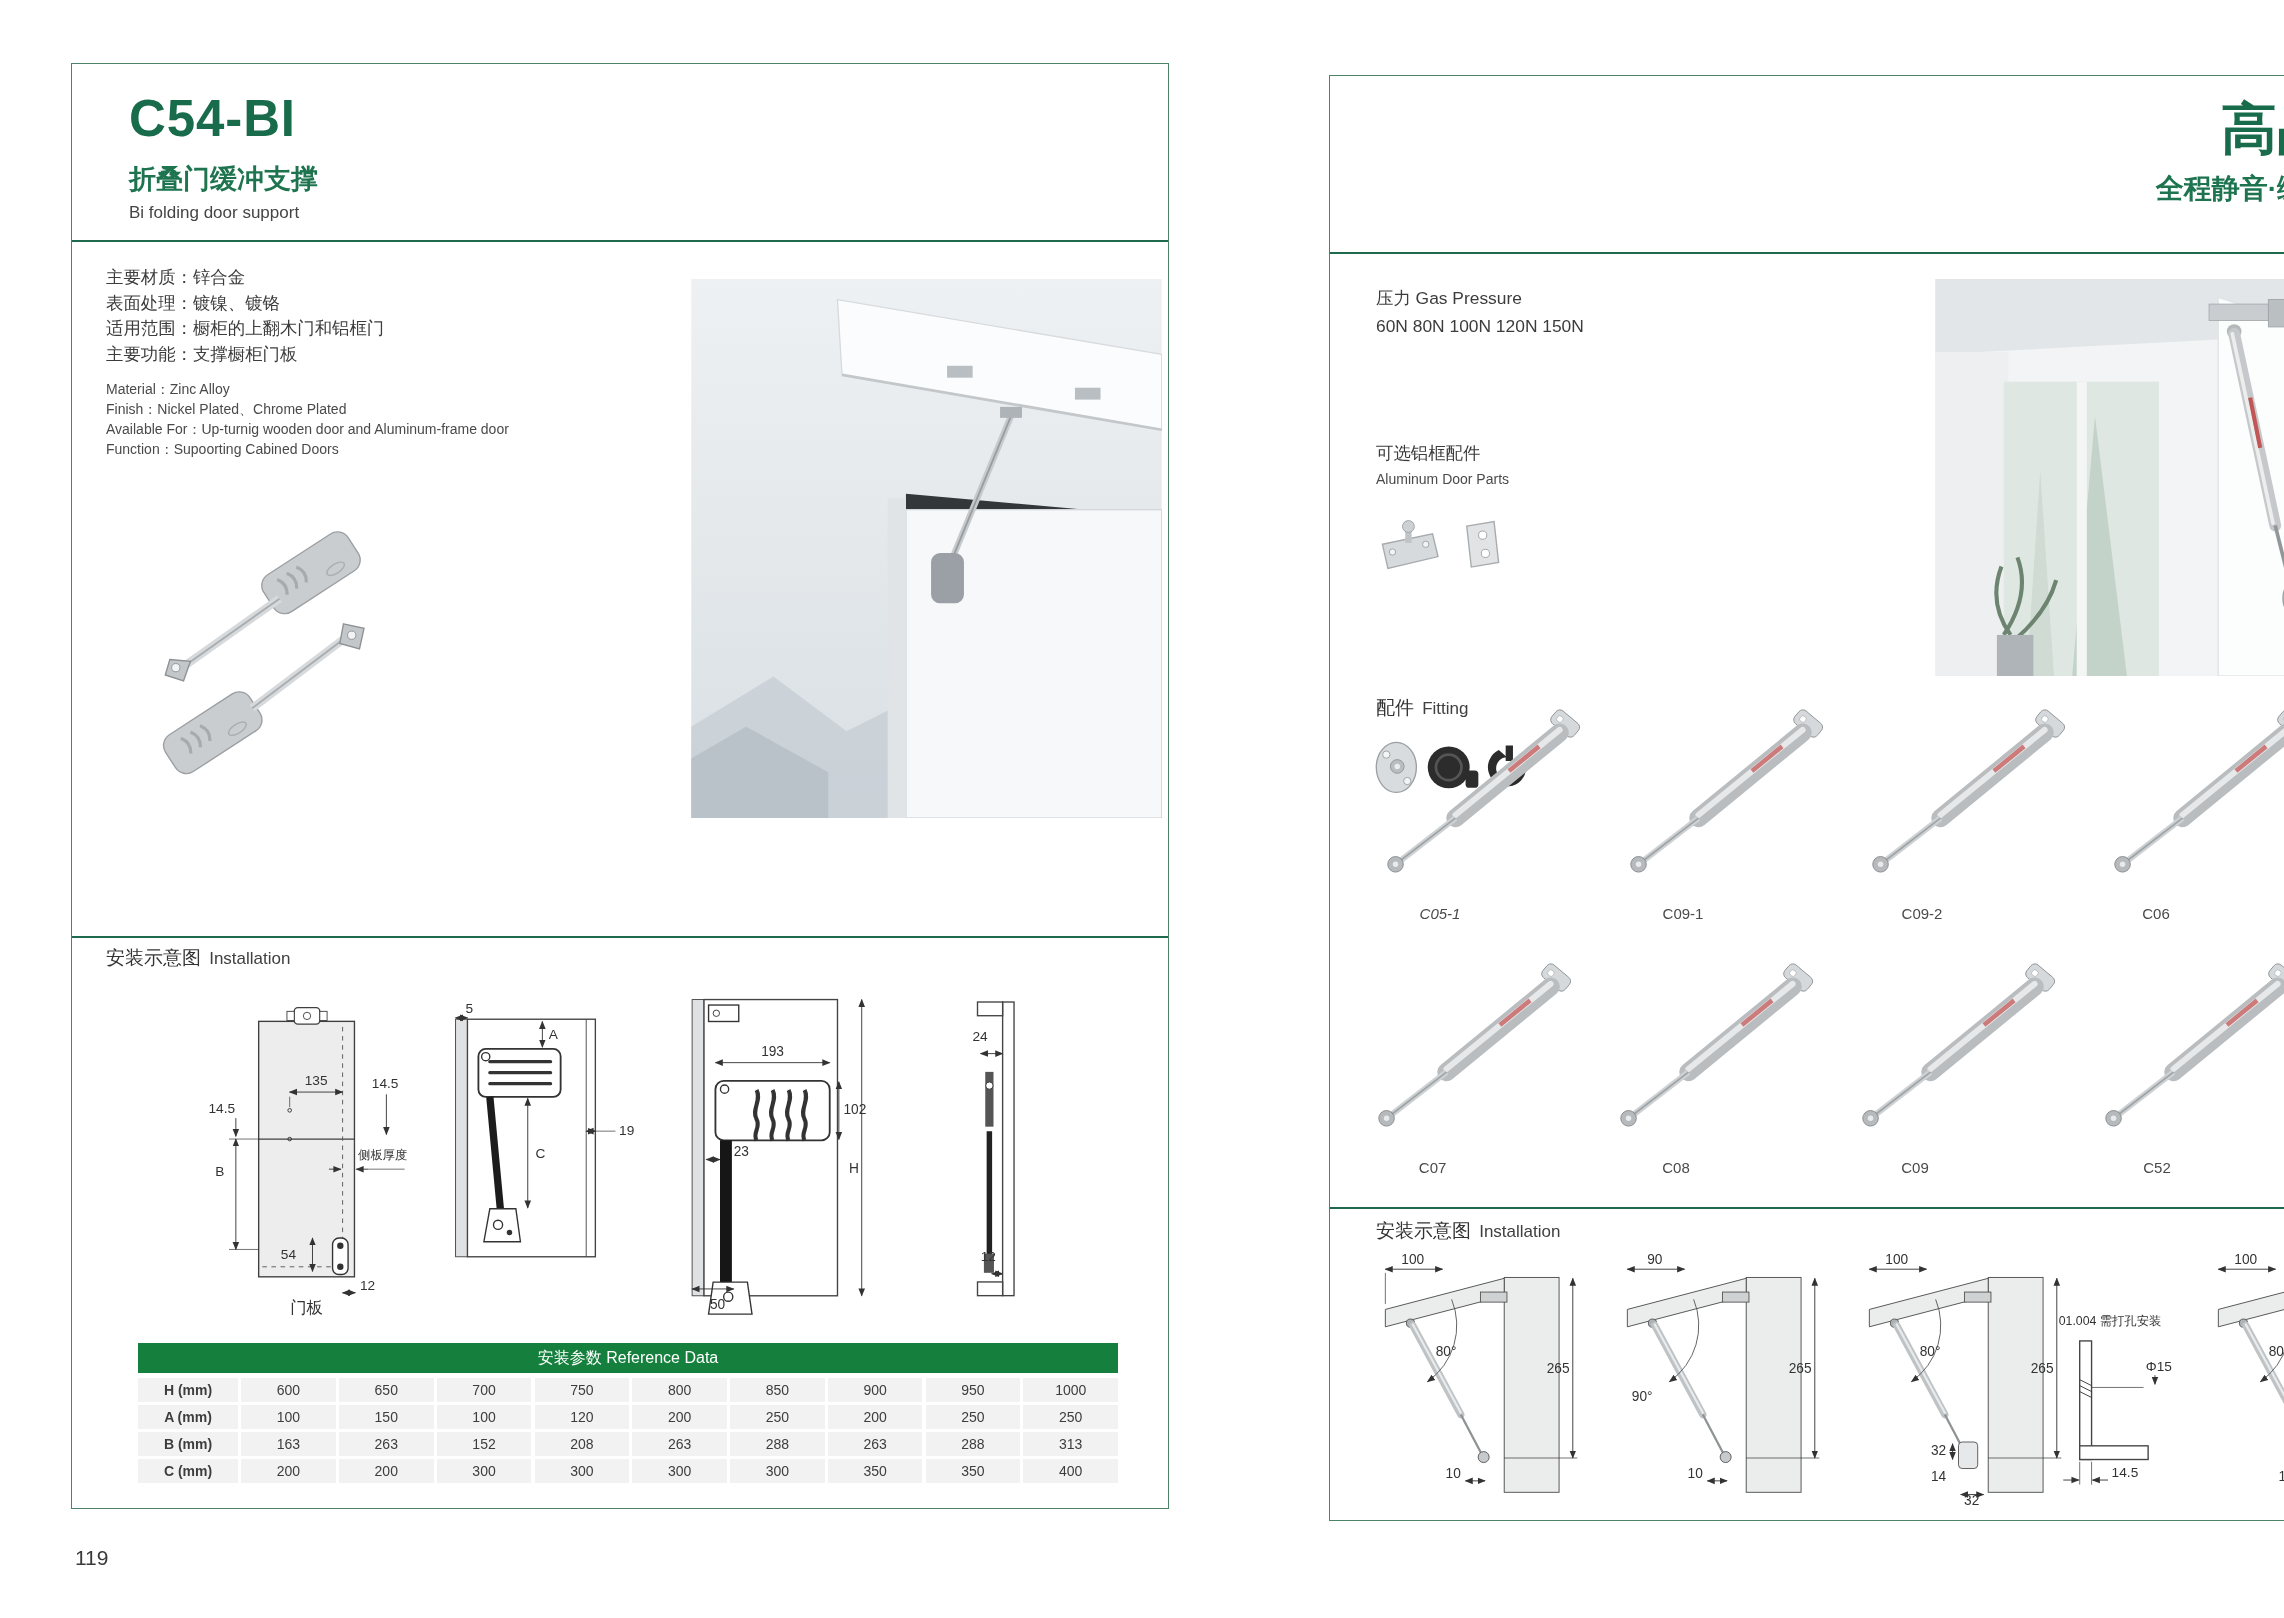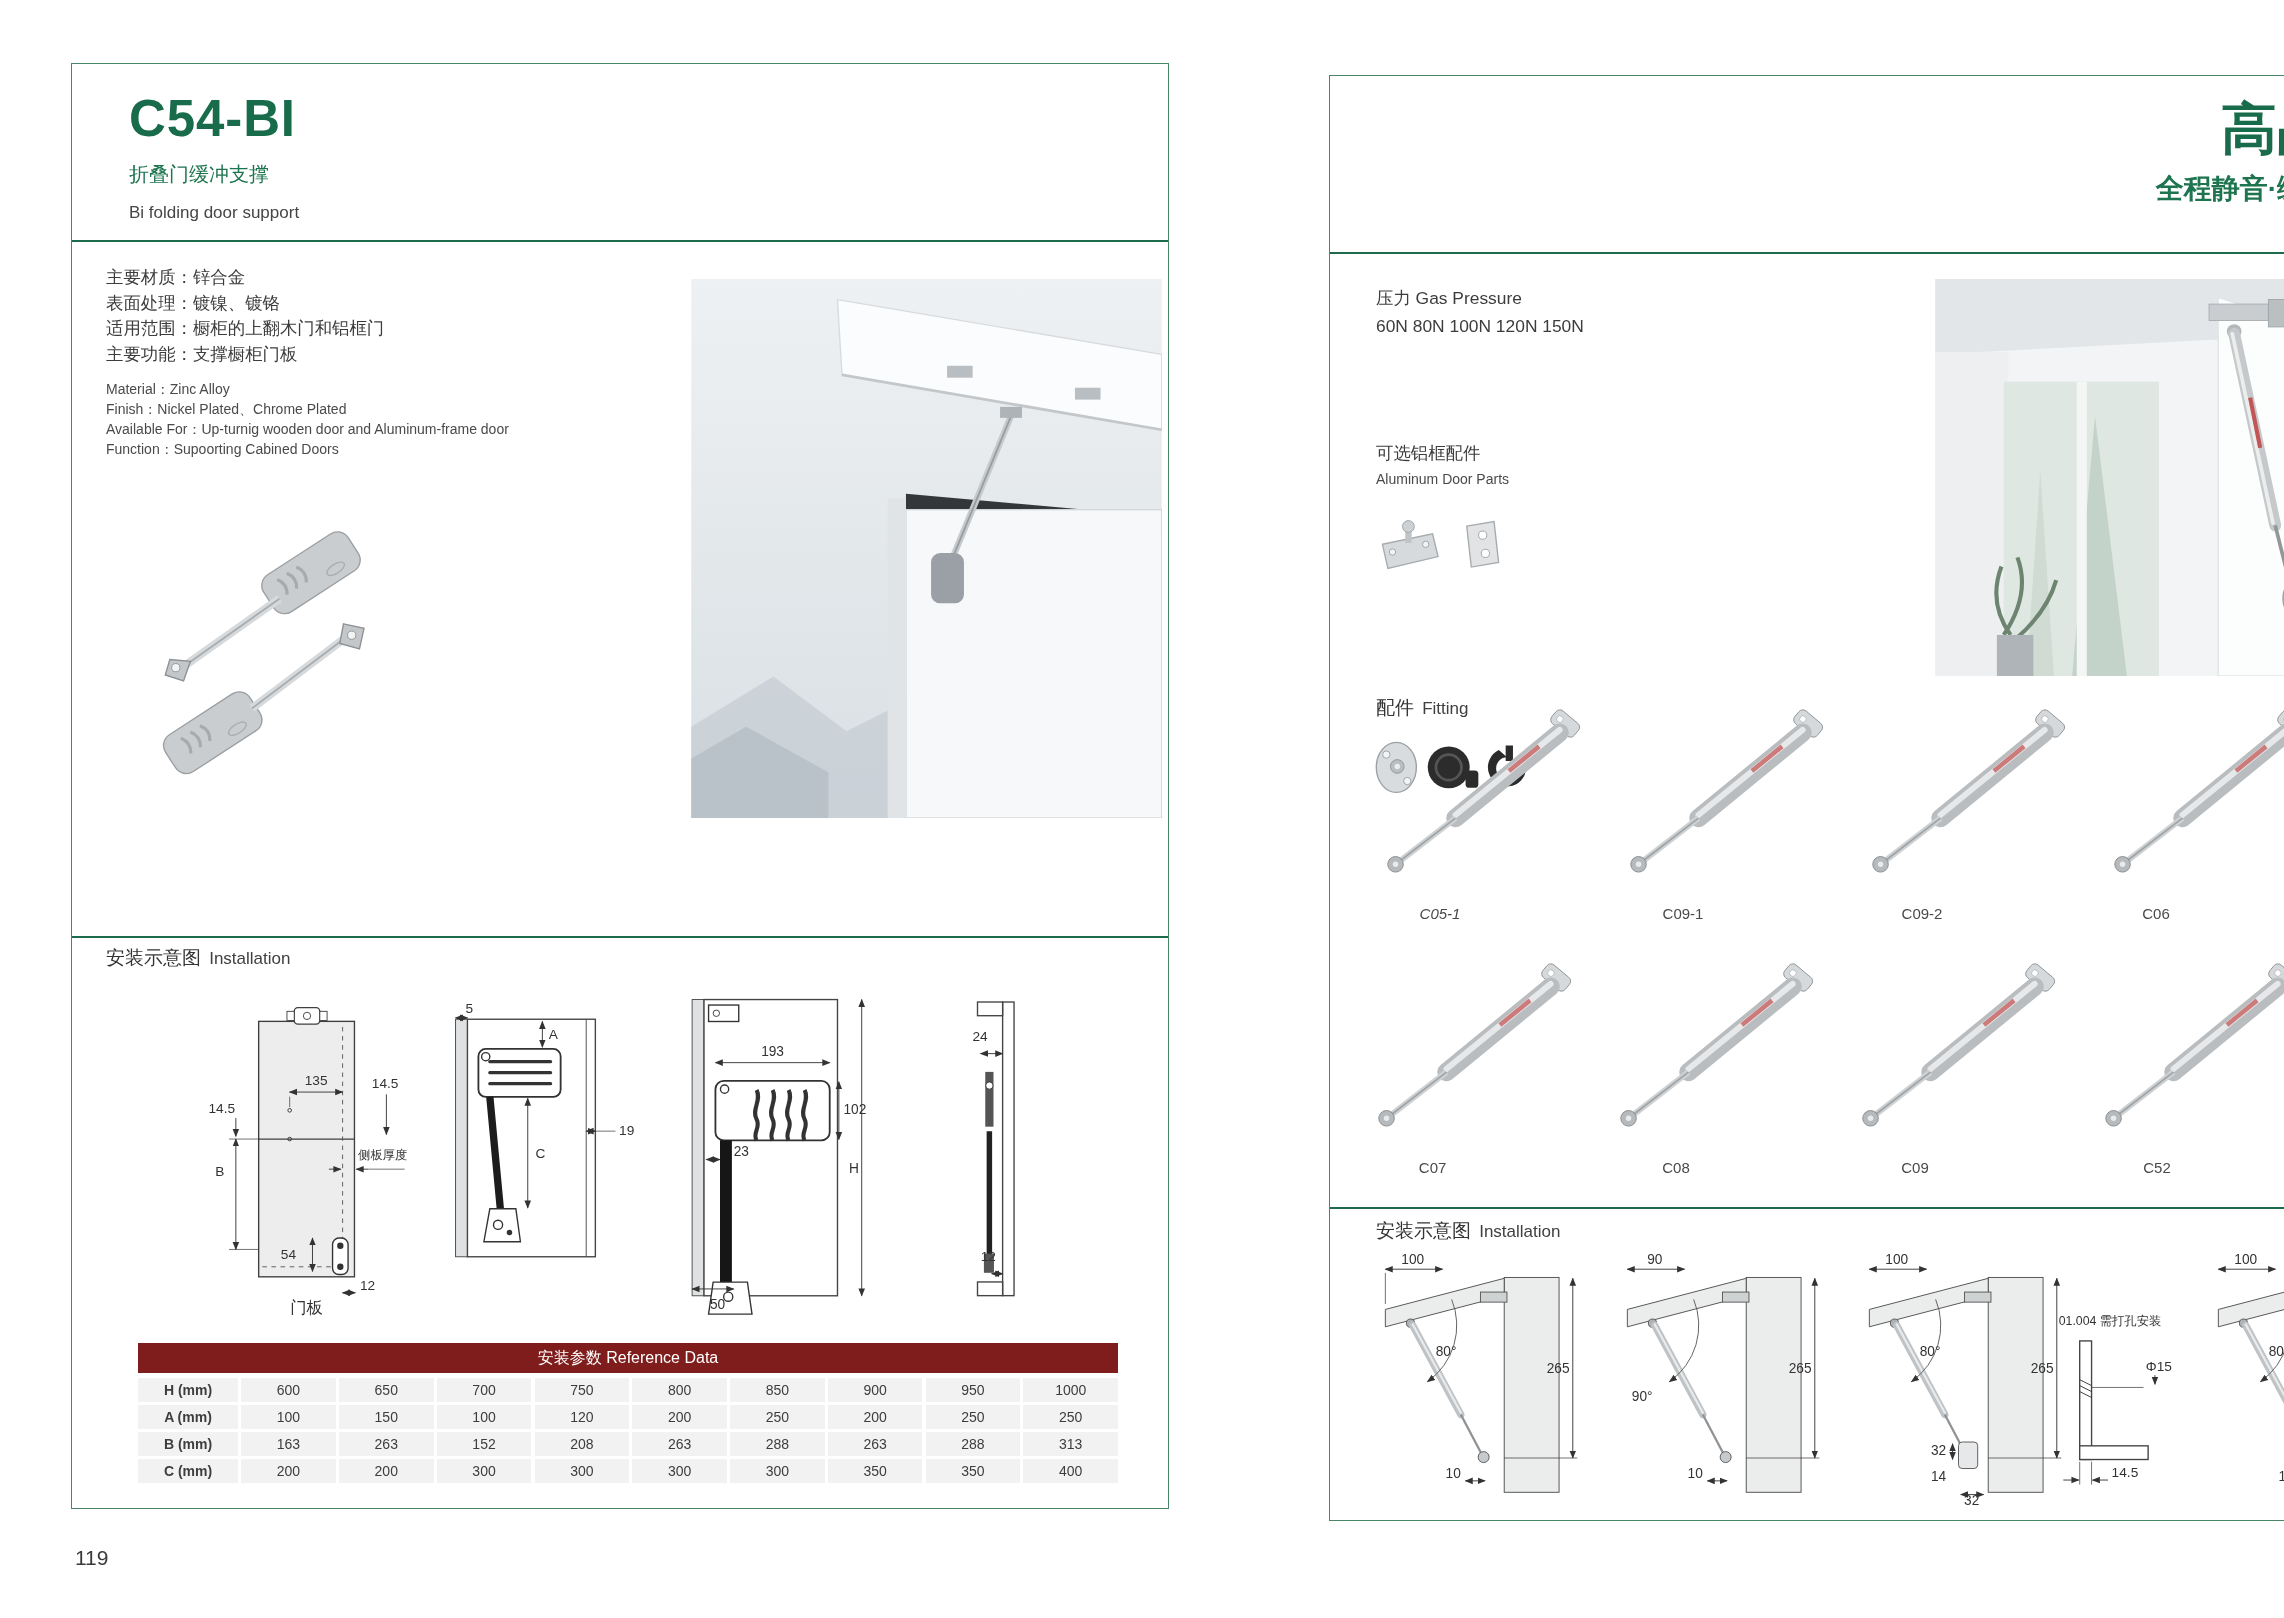--- a/index.html
+++ b/index.html
@@ -1,36 +1,36 @@
 <!DOCTYPE html>
 <html style="font-size:7.3px"><head>
 <meta charset="utf-8">
 <style>
   html,body{margin:0;padding:0;background:#fff;}
   body{width:2482px;height:1618px;position:relative;font-family:"Liberation Sans",sans-serif;color:#3a3a3a;}
   .abs{position:absolute;}
   .pagebox{position:absolute;border:0.9px solid #4b8569;background:#fff;}
   .sep{position:absolute;left:0;right:0;height:1.8px;background:#1d6a4c;}
   .model{font-size:51px;font-weight:bold;color:#186b4b;letter-spacing:0.9px;}
-  .sub-zh{font-size:20px;font-weight:normal;color:#1d744f;}
+  .sub-zh{font-size:27px;font-weight:bold;color:#1d744f;}
   .sub-en{font-size:17px;color:#454545;}
   .headline{font-size:56px;font-weight:bold;color:#186b4b;text-align:right;}
   .subhead{font-size:28px;font-weight:bold;color:#1d744f;text-align:right;}
   .cat-en{font-size:16.4px;color:#454545;text-align:right;}
   .spec-zh{font-size:17.4px;line-height:25.6px;color:#3c3c3c;white-space:pre-line;}
   .spec-en{font-size:14px;line-height:20px;color:#4a4a4a;white-space:pre-line;}
   .sec-zh{font-size:19px;color:#333;}
   .sec-en{font-size:17px;color:#404040;margin-left:8.2px;}
   .pagenum{font-size:21px;color:#3a3a3a;}
   .prod-label{font-size:15px;color:#4a4a4a;text-align:center;width:164px;}
   svg text{font-family:"Liberation Sans",sans-serif;fill:#333;}
   .dt{font-size:30px;}
   .dts{font-size:27px;}
   .tbl{position:absolute;}
-  .tbl-head{height:30px;background:#7f1d1d;color:#fff;font-size:16px;display:flex;align-items:center;justify-content:center;margin-bottom:4.6px;}
+  .tbl-head{height:30px;background:#15803d;color:#fff;font-size:16px;display:flex;align-items:center;justify-content:center;margin-bottom:4.6px;}
   .tbl-grid{display:grid;grid-template-columns:100px repeat(9,1fr);gap:3.2px;}
   .cell{background:#f2f2f2;height:24px;display:flex;align-items:center;justify-content:center;font-size:14px;color:#3d3d3d;}
   .cell.lab{justify-content:center;font-weight:bold;}
 </style>
 </head>
 <body>
 
 <svg width="0" height="0" style="position:absolute">
   <defs>
     <marker id="ar" viewBox="0 0 10 10" refX="9" refY="5" markerWidth="9" markerHeight="9" orient="auto-start-reverse">

